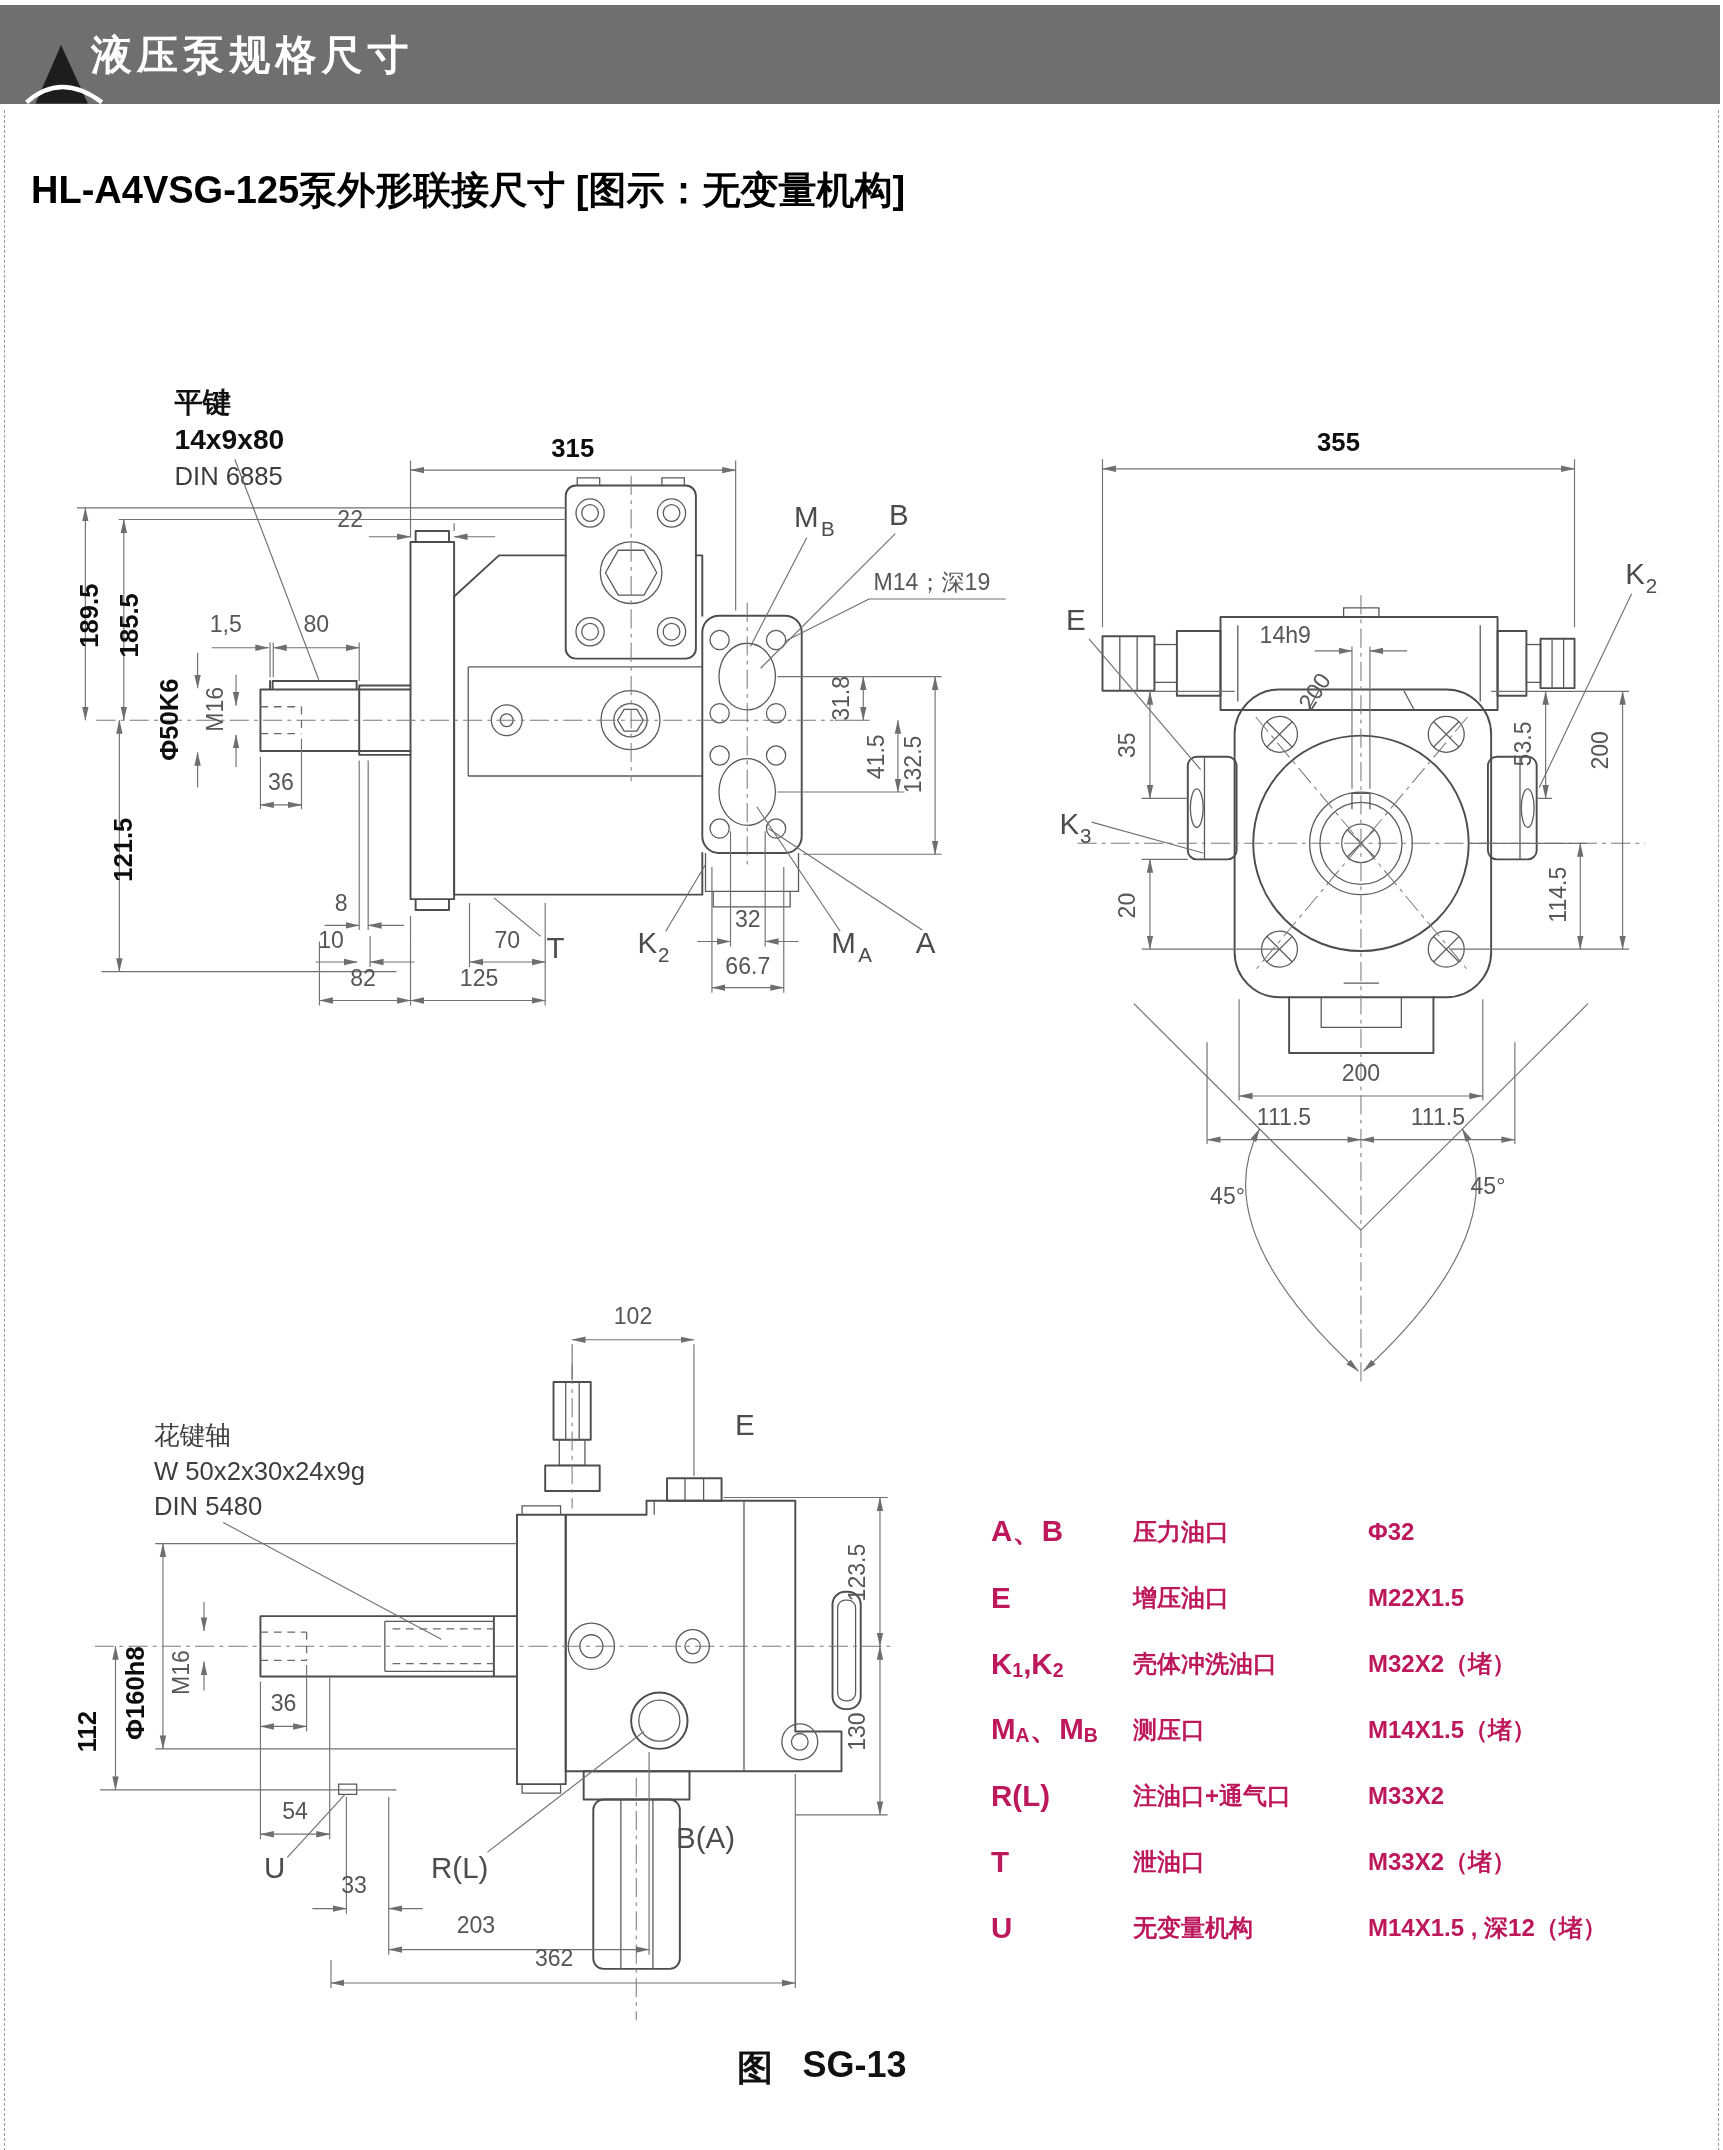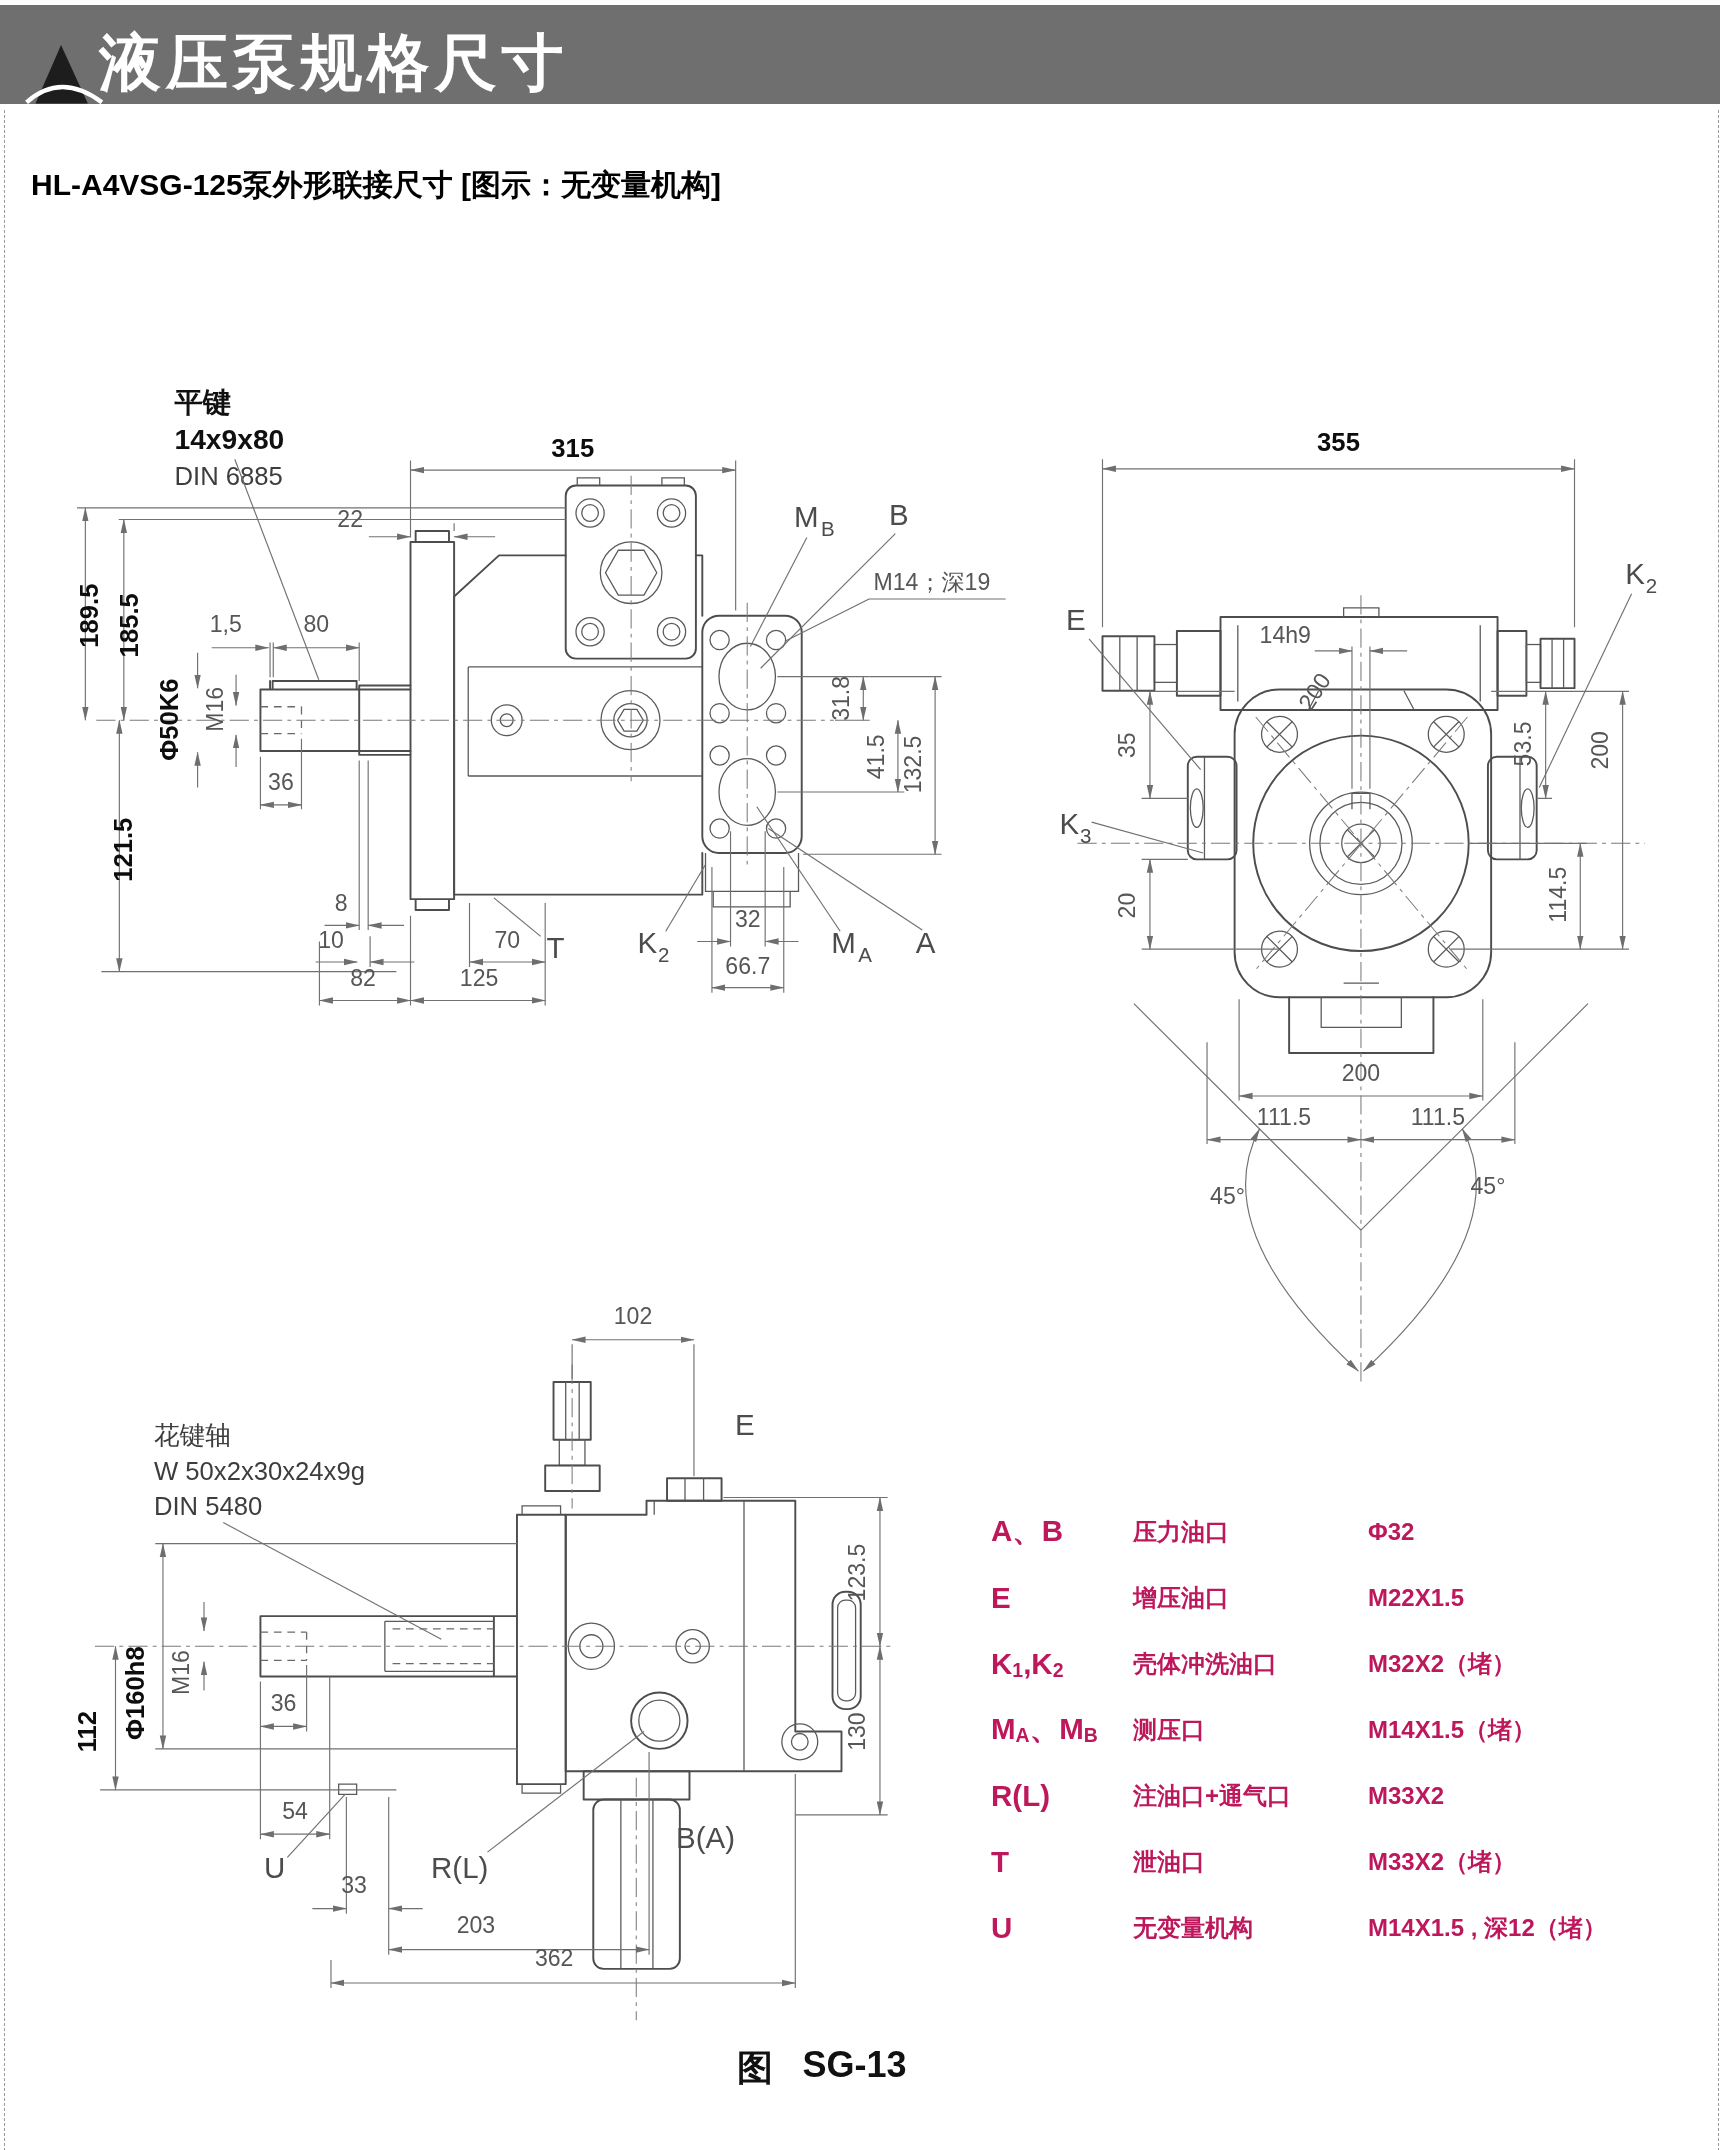--- a/index.html
+++ b/index.html
@@ -2,23 +2,23 @@
 <html style="font-size:10.3px"><head>
 <meta charset="utf-8">
 <style>
   html,body{margin:0;padding:0;background:#fff}
   body{position:relative;width:1724px;height:2151px;overflow:hidden;
        font-family:"Liberation Sans","DejaVu Sans",sans-serif}
 
   
   .banner{position:absolute;left:0;top:5.1px;width:1720px;height:99px;background:#6f6f6f}
   .banner .title{position:absolute;left:91px;top:50%;transform:translateY(-50%);
-       margin:8px;font-size:62px;font-weight:900;color:#ffffff;letter-spacing:5.1px;white-space:nowrap}
+       margin:0;font-size:41px;font-weight:900;color:#ffffff;letter-spacing:5.1px;white-space:nowrap}
   .banner svg.blob{position:absolute;left:24.4px;bottom:0}
-  .subtitle{position:absolute;left:31px;top:165px;font-size:30px;font-weight:800;color:#000;white-space:nowrap}
+  .subtitle{position:absolute;left:31px;top:165px;font-size:38px;font-weight:800;color:#000;white-space:nowrap}
 
   
   .edge{position:absolute;top:110px;bottom:0;width:0;border-left:1.9px dashed #9a9a9a}
   .edge.left{left:3.8px}
   .edge.right{left:1718px}
 
   
   svg.drawing{position:absolute;left:0;top:0}
   .ol{stroke:#4d4d4d;stroke-width:3;fill:none;stroke-linejoin:round;stroke-linecap:round}
   .o2{stroke:#5a5a5a;stroke-width:2;fill:none}

